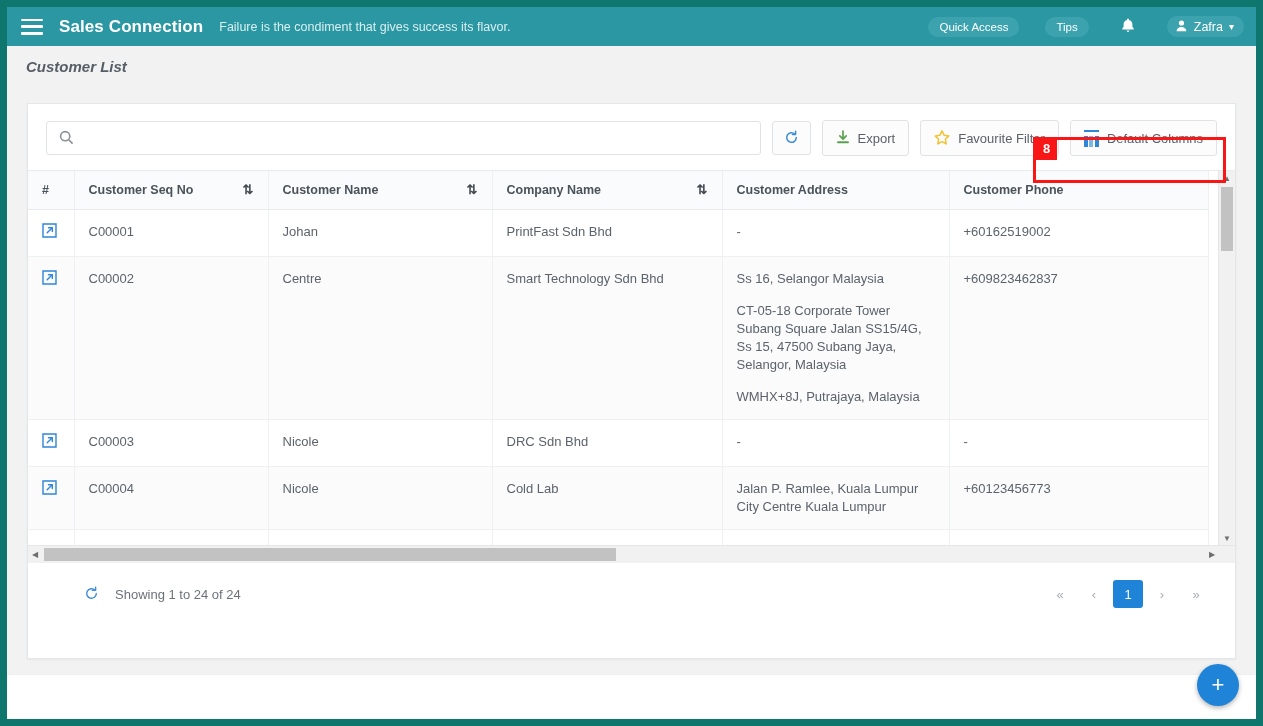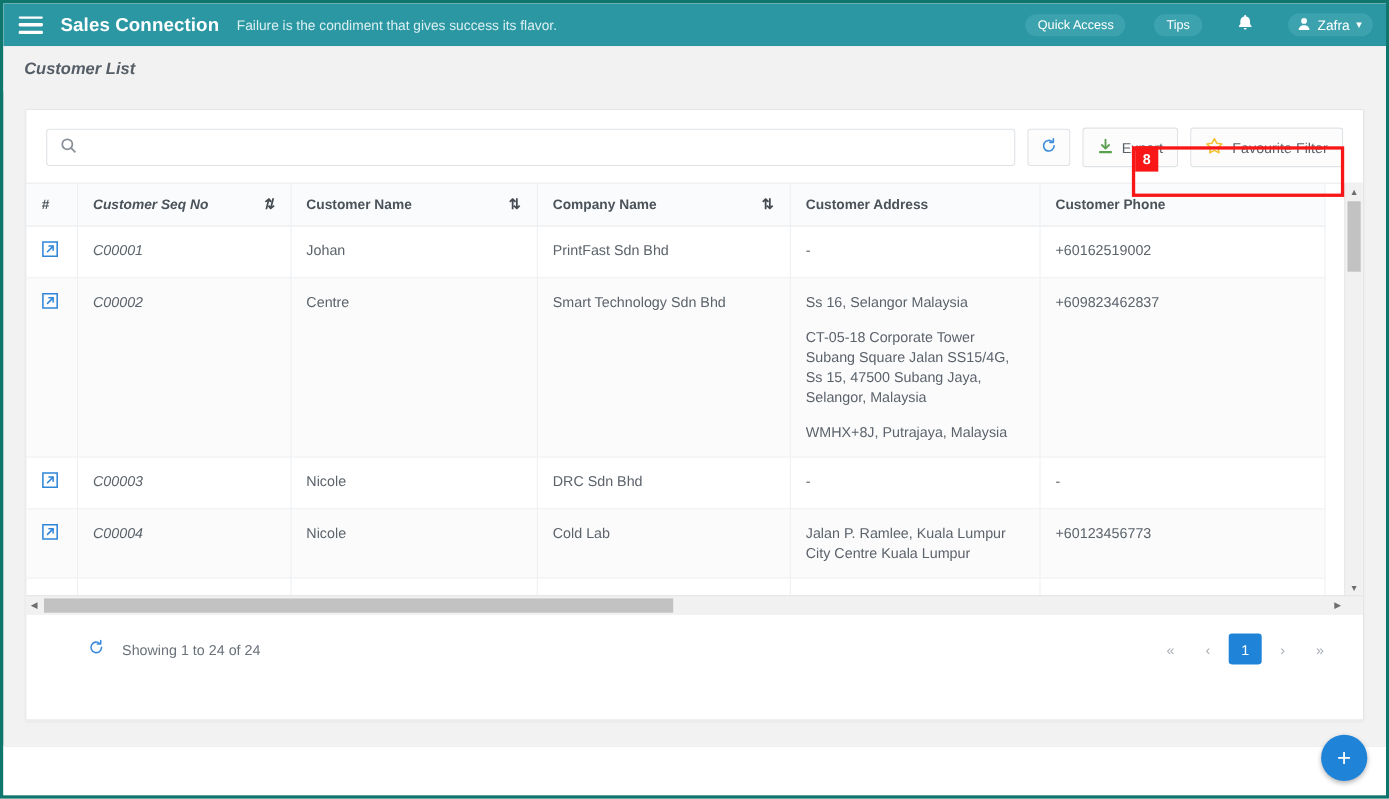--- a/index.html
+++ b/index.html
@@ -11,21 +11,21 @@
     height: 726px;
     background: #ffffff;
     font-family: "Liberation Sans", sans-serif;
     overflow: hidden;
   }
   .page {
     position: relative;
     width: 1263px;
     height: 726px;
     box-sizing: border-box;
-    border: 3px solid #0f766e;
+    border: 7px solid #0f766e;
     background: #f2f2f2;
     overflow: hidden;
   }
 
   
   .topbar {
     height: 39px;
     background: #2b97a3;
     display: flex;
     align-items: center;
@@ -294,21 +294,21 @@
     font-size: 15px;
     line-height: 1;
     cursor: pointer;
     display: inline-block;
   }
   .addr-p { margin: 0 0 14px 0; }
   .addr-p:last-child { margin-bottom: 0; }
 
   
   .c-idx { width: 46px; }
-  .c-seq { width: 194px; font-style: italic; }
+  .c-seq { width: 194px; }
   .c-name { width: 224px; }
   .c-company { width: 230px; }
   .c-address { width: 227px; }
   .c-phone { width: 259px; }
 
   
   .vscroll {
     position: absolute;
     right: 0;
     top: 0;
@@ -513,20 +513,28 @@
 
         <div class="tbtn">
           <span class="star-glyph">
             <svg width="16" height="15" viewBox="0 0 16 15" aria-hidden="true">
               <path d="M8 0.9l2.1 4.3 4.7 0.7-3.4 3.3 0.8 4.7L8 11.7l-4.2 2.2 0.8-4.7L1.2 5.9l4.7-0.7z" fill="none" stroke="#f3c233" stroke-width="1.5" stroke-linejoin="round"></path>
             </svg>
           </span>
           <span>Favourite Filter</span>
         </div>
 
+        <div class="tbtn">
+          <span class="cols-icon">
+            <span></span>
+              <span></span>
+              <span></span>
+          </span>
+          <span>Default Columns</span>
+        </div>
       </div>
 
       <div class="table-scroll">
         <table class="data">
           <thead>
             <tr>
               <th class="c-idx">
                 <div class="th-inner">
                   <span>#</span>
                 </div>

